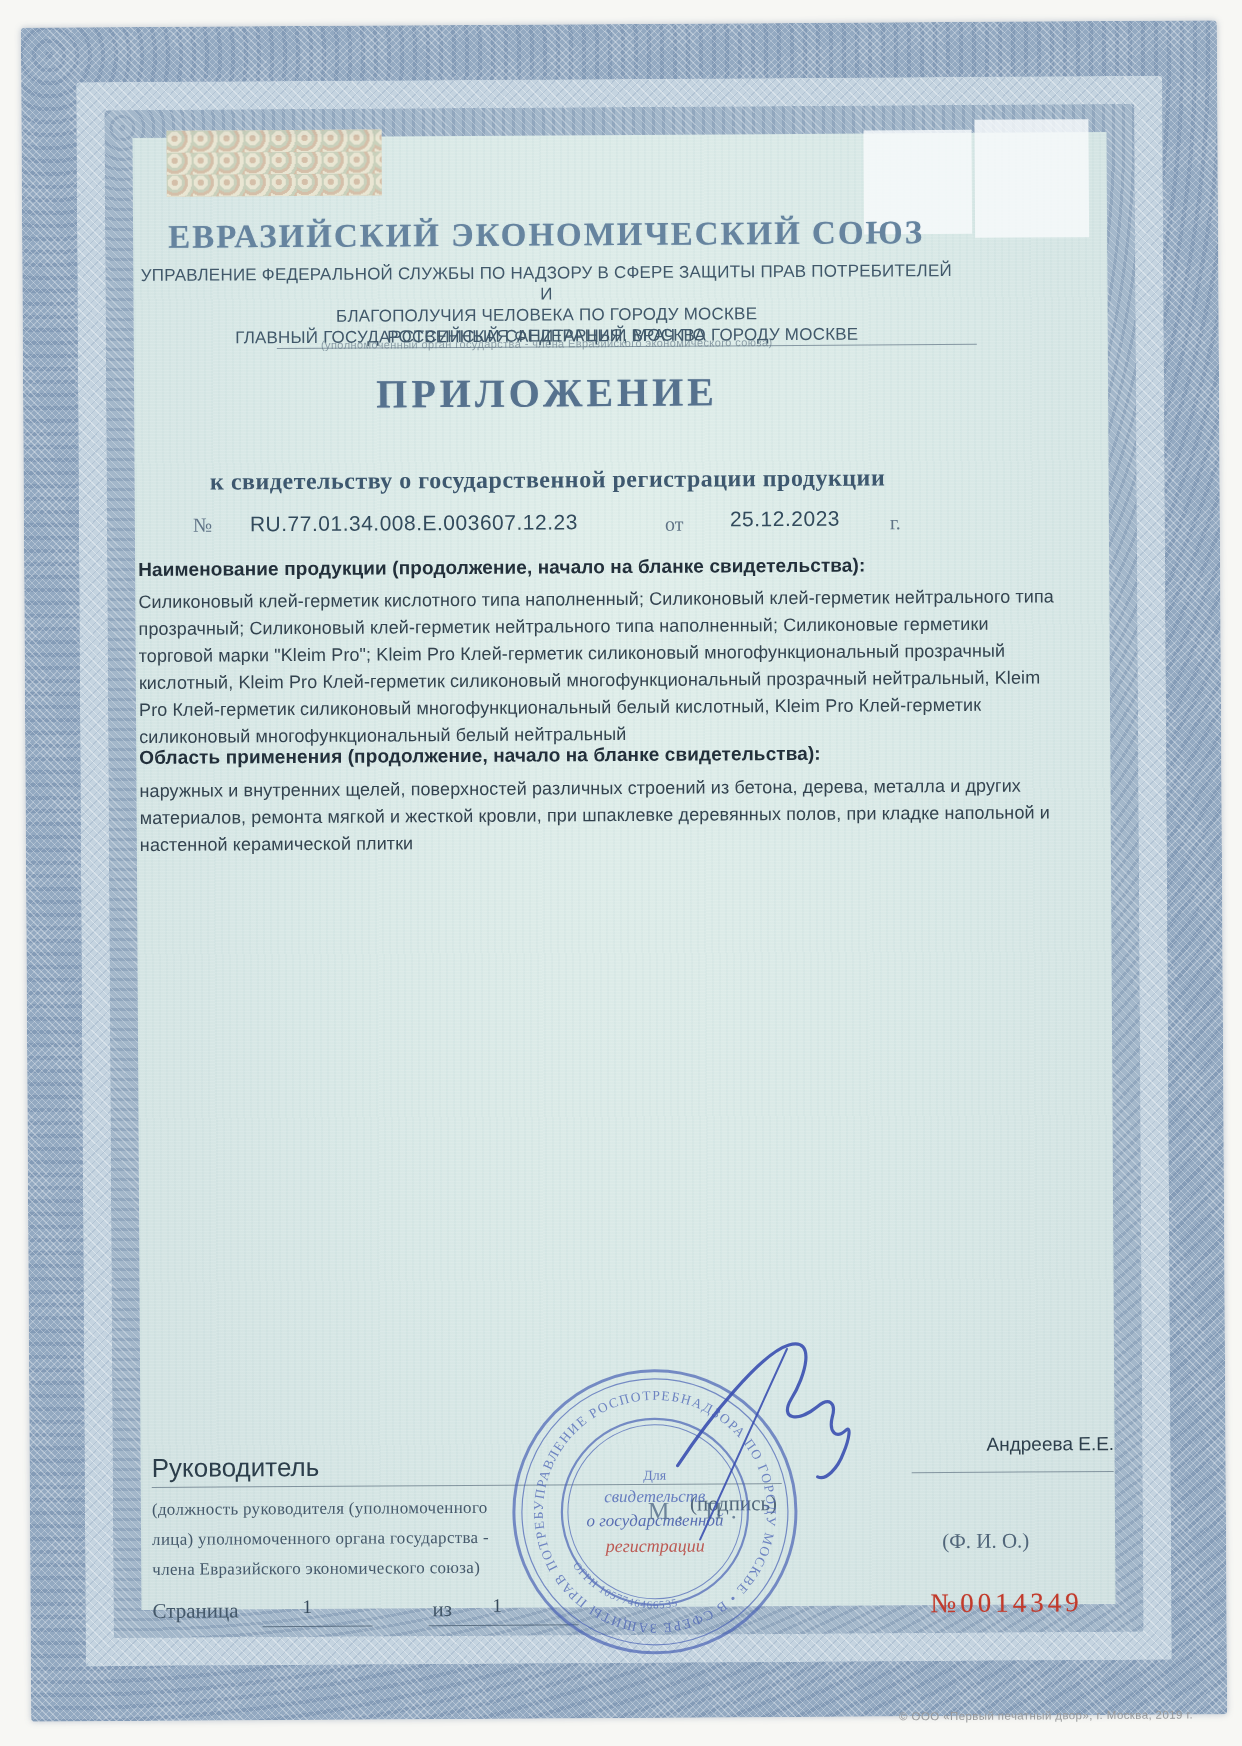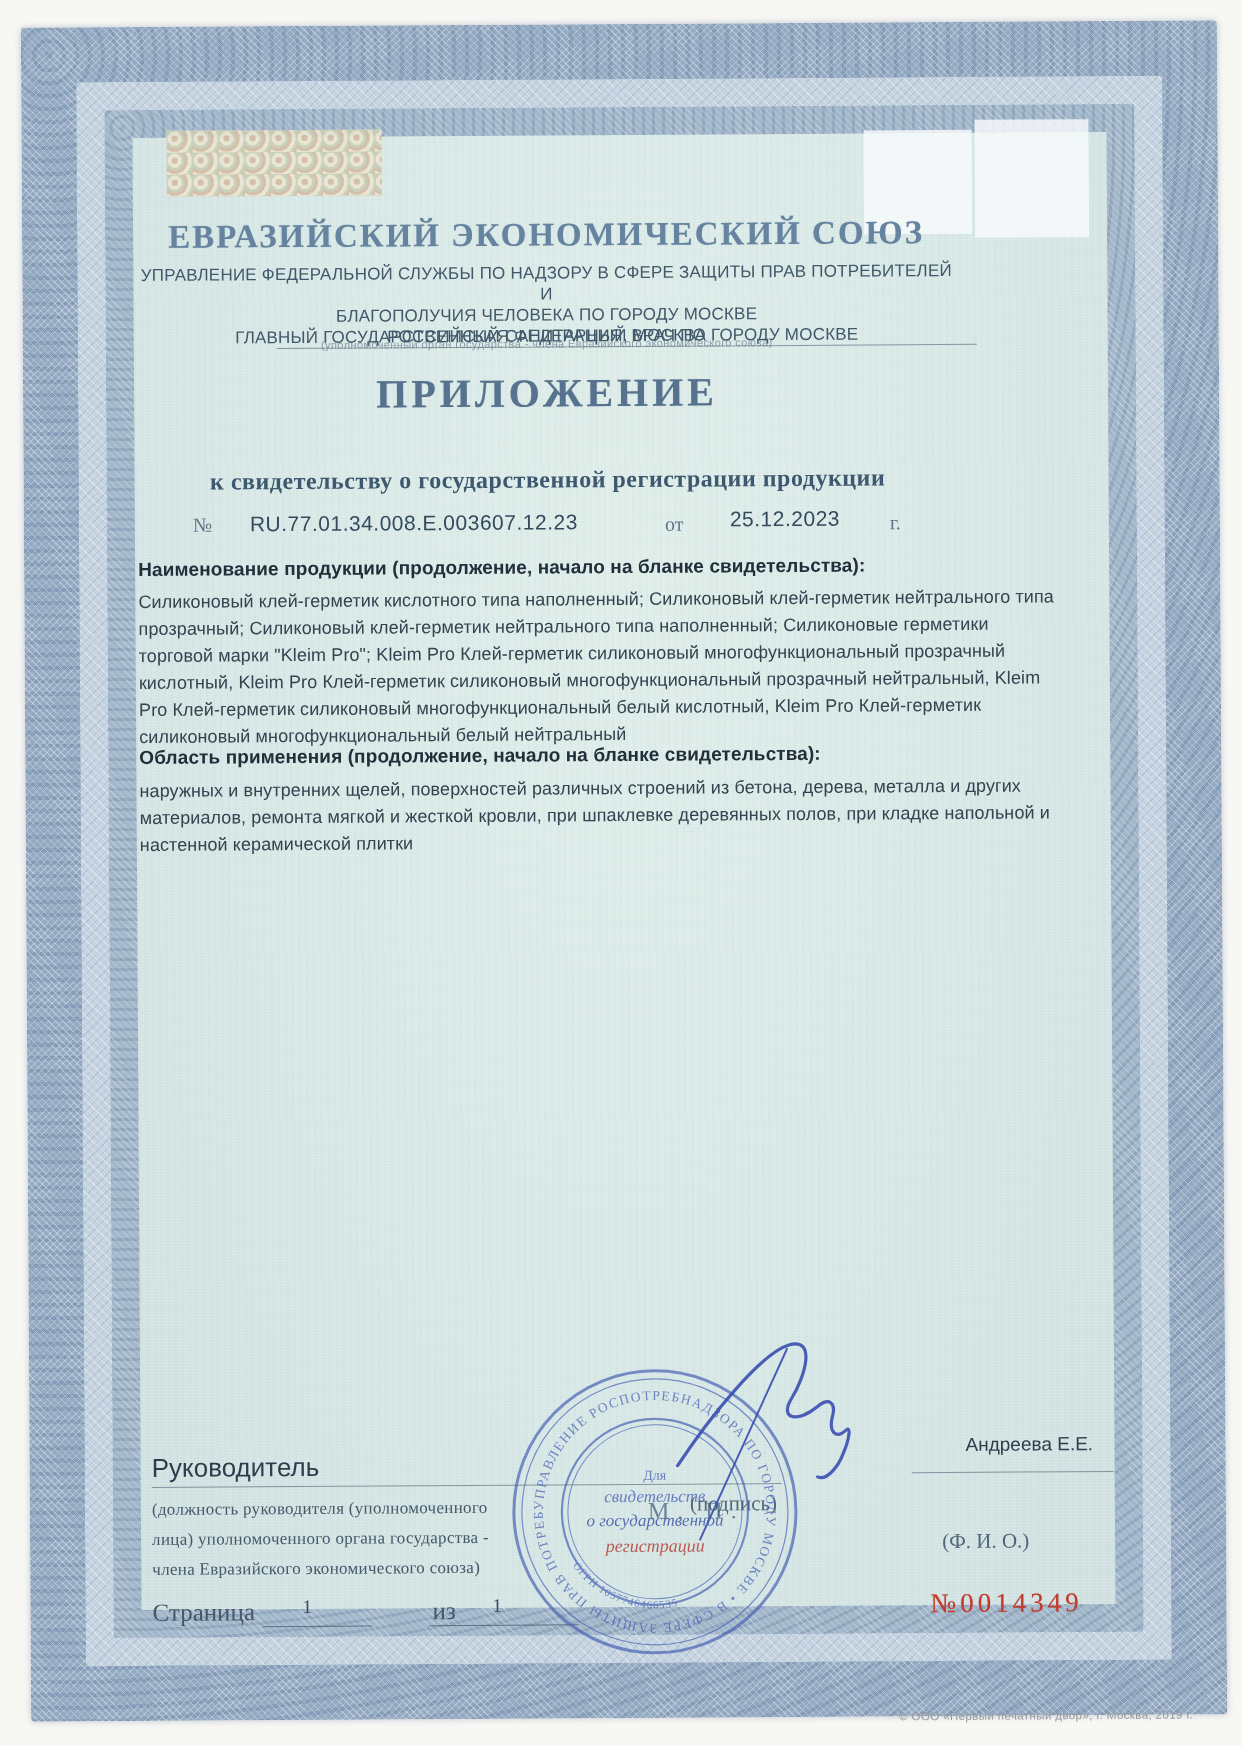--- a/index.html
+++ b/index.html
@@ -104,21 +104,21 @@
   }
 
   .sig-label{font-size:26px;color:#2c3e4b;}
   .sig-name{font-size:19px;color:#2c3e4b;}
   .rule{height:0;border-top:1px solid rgba(62,82,102,.55);}
   .caption{font-family:"Liberation Serif",serif;font-size:21px;color:#51667a;}
   .role-note{
     font-family:"Liberation Serif",serif;font-size:17px;color:#44586a;
     line-height:30px;letter-spacing:.3px;
   }
-  .page-row{font-family:"Liberation Serif",serif;font-size:25px;color:#44586a;}
+  .page-row{font-family:"Liberation Serif",serif;font-size:21px;color:#44586a;}
   .page-num{font-family:"Liberation Serif",serif;font-size:19px;color:#35495b;}
   .serial{
     font-family:"Liberation Serif",serif;font-size:27px;letter-spacing:4px;
     color:#c23a2b;text-shadow:0 0 1px rgba(194,58,43,.4);
   }
   .mp-mark{
     font-family:"Liberation Serif",serif;font-size:24px;letter-spacing:8px;
     color:rgba(72,98,128,.75);z-index:5;
   }
   .stamp-wrap{left:475px;top:1338px;width:300px;height:300px;opacity:.88;z-index:4;}
@@ -165,21 +165,21 @@
     <div class="abs reg-value" style="left:706px;top:484px;">25.12.2023</div>
     <div class="abs reg-label" style="left:866px;top:489px;">г.</div>
 
     <div class="abs sec-head" style="top:532px;">Наименование продукции (продолжение, начало на бланке свидетельства):</div>
     <div class="abs sec-body" style="top:562px;">Силиконовый клей-герметик кислотного типа наполненный; Силиконовый клей-герметик нейтрального типа прозрачный; Силиконовый клей-герметик нейтрального типа наполненный; Силиконовые герметики торговой марки "Kleim Pro"; Kleim Pro Клей-герметик силиконовый многофункциональный прозрачный кислотный, Kleim Pro Клей-герметик силиконовый многофункциональный прозрачный нейтральный, Kleim Pro Клей-герметик силиконовый многофункциональный белый кислотный, Kleim Pro Клей-герметик силиконовый многофункциональный белый нейтральный</div>
 
     <div class="abs sec-head" style="top:720px;">Область применения (продолжение, начало на бланке свидетельства):</div>
     <div class="abs sec-body" style="top:751px;">наружных и внутренних щелей, поверхностей различных строений из бетона, дерева, металла и других материалов, ремонта мягкой и жесткой кровли, при шпаклевке деревянных полов, при кладке напольной и настенной керамической плитки</div>
 
     <div class="abs sig-label" style="left:122px;top:1426px;">Руководитель</div>
-    <div class="abs sig-name" style="left:936px;top:1412px;text-align:center;">Андреева Е.Е.</div>
+    <div class="abs sig-name" style="left:957px;top:1412px;text-align:center;">Андреева Е.Е.</div>
 
     <div class="abs rule" style="left:122px;top:1460px;width:630px;"></div>
     <div class="abs rule" style="left:882px;top:1450px;width:202px;"></div>
 
     <div class="abs caption" style="left:660px;top:1468px;">(подпись)</div>
     <div class="abs caption" style="left:912px;top:1507px;">(Ф. И. О.)</div>
 
     <div class="abs role-note" style="left:122px;top:1468px;width:520px;">
       <div>(должность руководителя (уполномоченного</div>
       <div>лица) уполномоченного органа государства -</div>

